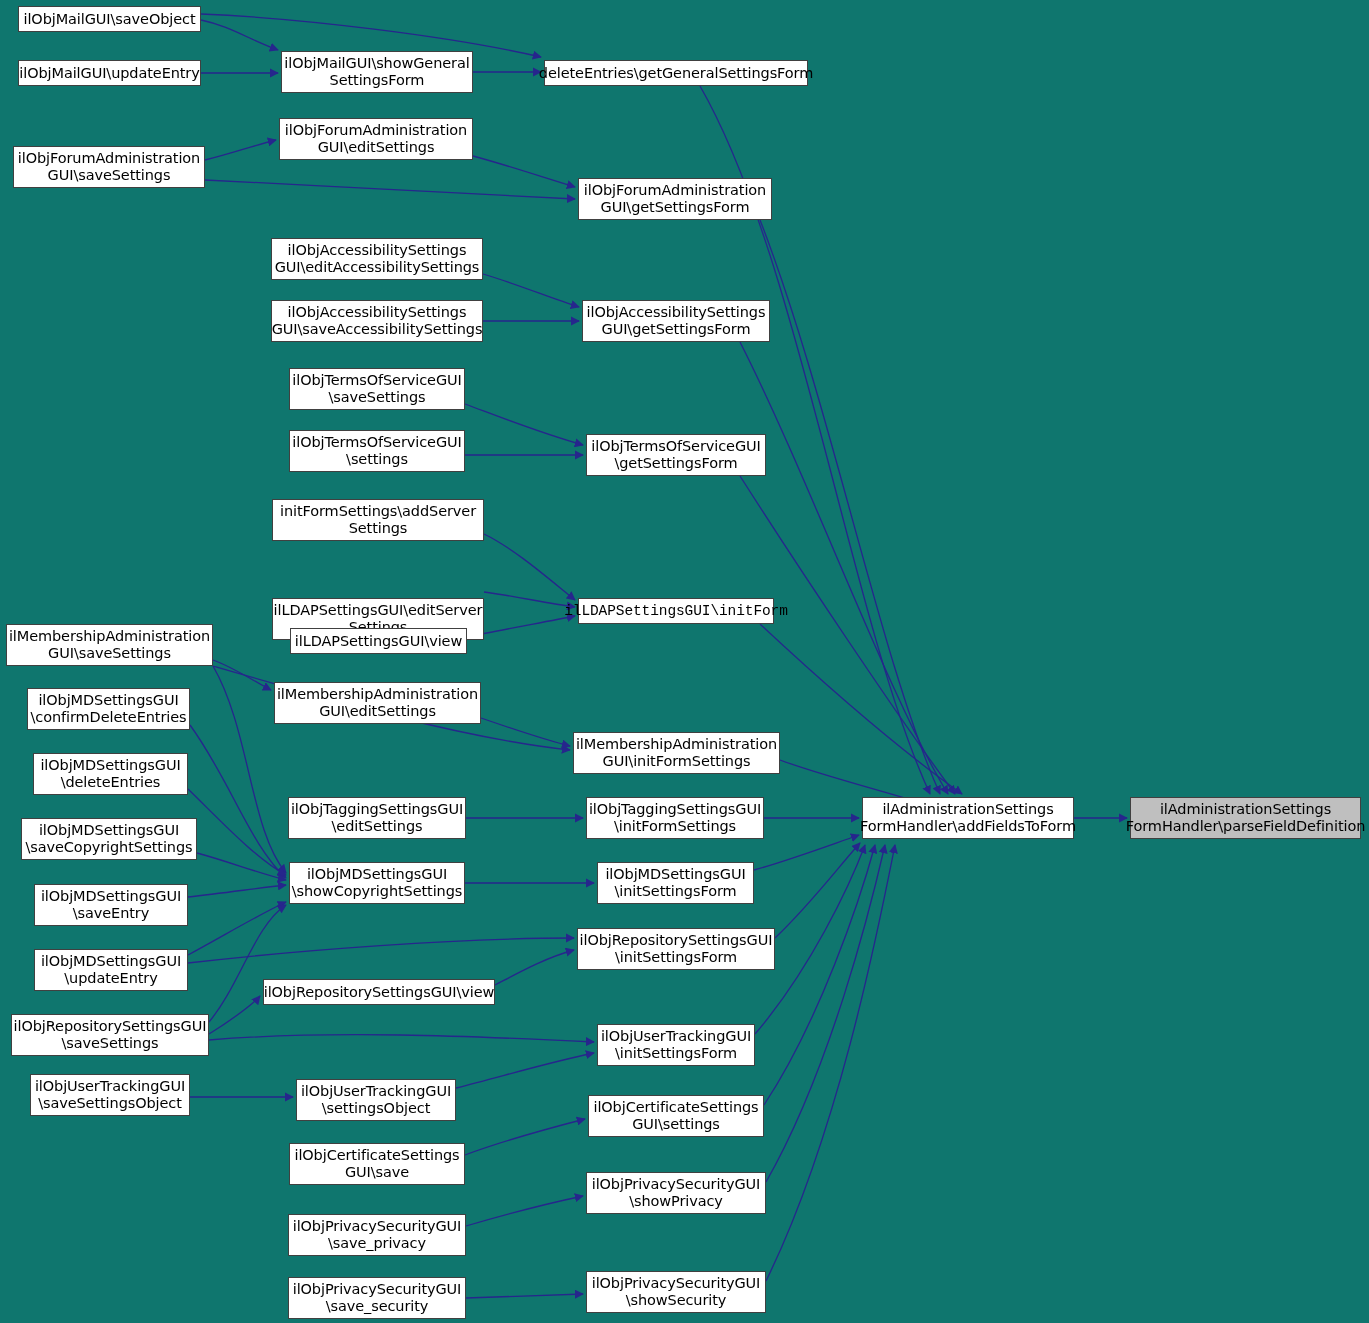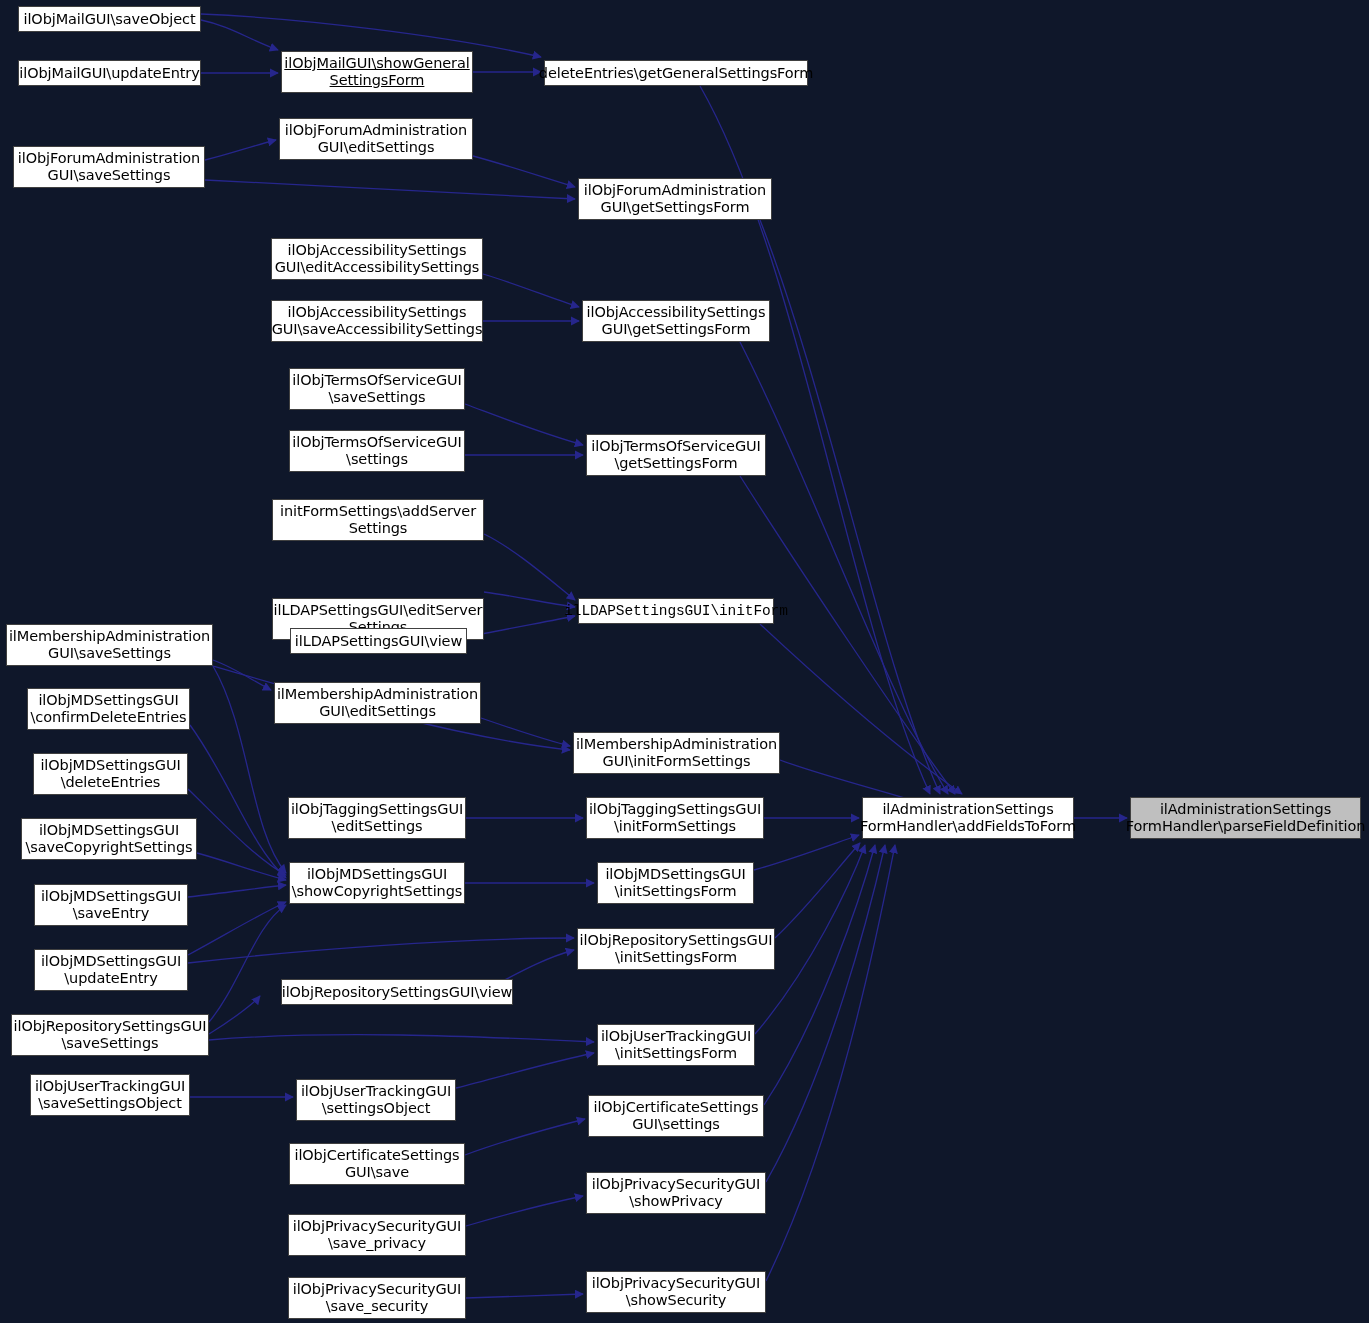--- a/index.html
+++ b/index.html
@@ -5,21 +5,21 @@
 <style>
   html, body {
     margin: 0;
     padding: 0;
     background: #ffffff;
   }
   #graph {
     position: relative;
     width: 1369px;
     height: 1323px;
-    background: #0f172a;
+    background: #0f766e;
     font-family: "DejaVu Sans", "Liberation Sans", sans-serif;
     overflow: hidden;
   }
   #edges {
     position: absolute;
     left: 0;
     top: 0;
     width: 1369px;
     height: 1323px;
     pointer-events: none;
@@ -103,21 +103,21 @@
         <path d="M755,1034 C810,970 850,885 865,845" marker-end="url(#arrow)"></path>
         <path d="M764,1105 C820,1020 860,900 875,845" marker-end="url(#arrow)"></path>
         <path d="M766,1182 C830,1070 870,910 885,845" marker-end="url(#arrow)"></path>
         <path d="M766,1281 C840,1130 880,920 895,845" marker-end="url(#arrow)"></path>
         <path d="M1074,818 L1127,818" marker-end="url(#arrow)"></path>
       </g>
   </svg>
   <div id="node-layer">
       <div class="node" style="left: 18px; top: 6px; width: 183px; height: 26px;">ilObjMailGUI\saveObject</div>
       <div class="node" style="left: 18px; top: 60px; width: 183px; height: 26px;">ilObjMailGUI\updateEntry</div>
-      <div class="node" style="left: 281px; top: 51px; width: 192px; height: 42px; text-decoration: underline;">ilObjMailGUI\showGeneral
+      <div class="node" style="left: 281px; top: 51px; width: 192px; height: 42px;">ilObjMailGUI\showGeneral
 SettingsForm</div>
       <div class="node" style="left: 544px; top: 60px; width: 264px; height: 26px;">deleteEntries\getGeneralSettingsForm</div>
       <div class="node" style="left: 279px; top: 118px; width: 194px; height: 42px;">ilObjForumAdministration
 GUI\editSettings</div>
       <div class="node" style="left: 13px; top: 146px; width: 192px; height: 42px;">ilObjForumAdministration
 GUI\saveSettings</div>
       <div class="node" style="left: 578px; top: 178px; width: 194px; height: 42px;">ilObjForumAdministration
 GUI\getSettingsForm</div>
       <div class="node" style="left: 271px; top: 238px; width: 212px; height: 42px;">ilObjAccessibilitySettings
 GUI\editAccessibilitySettings</div>
@@ -156,21 +156,21 @@
       <div class="node" style="left: 288px; top: 797px; width: 178px; height: 42px;">ilObjTaggingSettingsGUI
 \editSettings</div>
       <div class="node" style="left: 586px; top: 797px; width: 178px; height: 42px;">ilObjTaggingSettingsGUI
 \initFormSettings</div>
       <div class="node" style="left: 289px; top: 862px; width: 176px; height: 42px;">ilObjMDSettingsGUI
 \showCopyrightSettings</div>
       <div class="node" style="left: 597px; top: 862px; width: 157px; height: 42px;">ilObjMDSettingsGUI
 \initSettingsForm</div>
       <div class="node" style="left: 577px; top: 928px; width: 198px; height: 42px;">ilObjRepositorySettingsGUI
 \initSettingsForm</div>
-      <div class="node" style="left: 281px; top: 979px; width: 232px; height: 26px;">ilObjRepositorySettingsGUI\view</div>
+      <div class="node" style="left: 263px; top: 979px; width: 232px; height: 26px;">ilObjRepositorySettingsGUI\view</div>
       <div class="node" style="left: 11px; top: 1014px; width: 198px; height: 42px;">ilObjRepositorySettingsGUI
 \saveSettings</div>
       <div class="node" style="left: 597px; top: 1024px; width: 158px; height: 42px;">ilObjUserTrackingGUI
 \initSettingsForm</div>
       <div class="node" style="left: 30px; top: 1074px; width: 160px; height: 42px;">ilObjUserTrackingGUI
 \saveSettingsObject</div>
       <div class="node" style="left: 296px; top: 1079px; width: 160px; height: 42px;">ilObjUserTrackingGUI
 \settingsObject</div>
       <div class="node" style="left: 588px; top: 1095px; width: 176px; height: 42px;">ilObjCertificateSettings
 GUI\settings</div>

